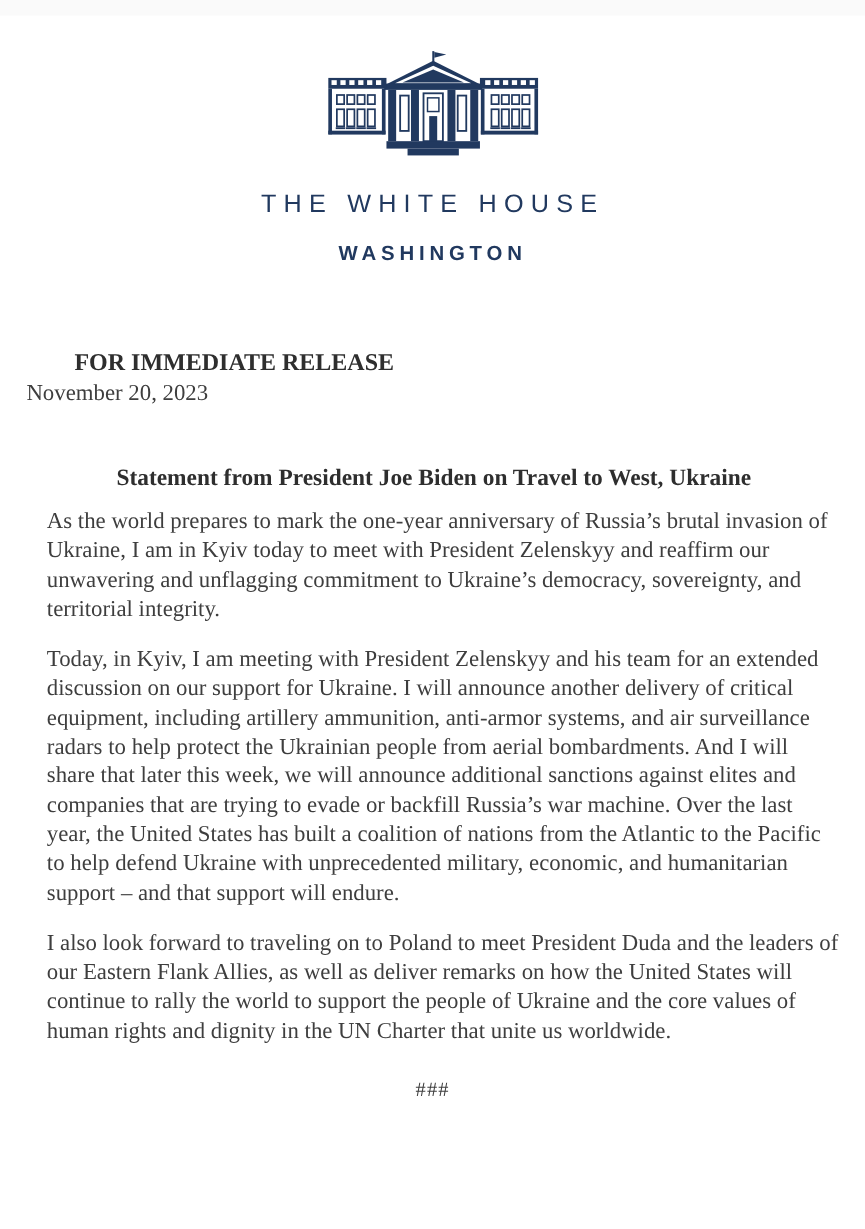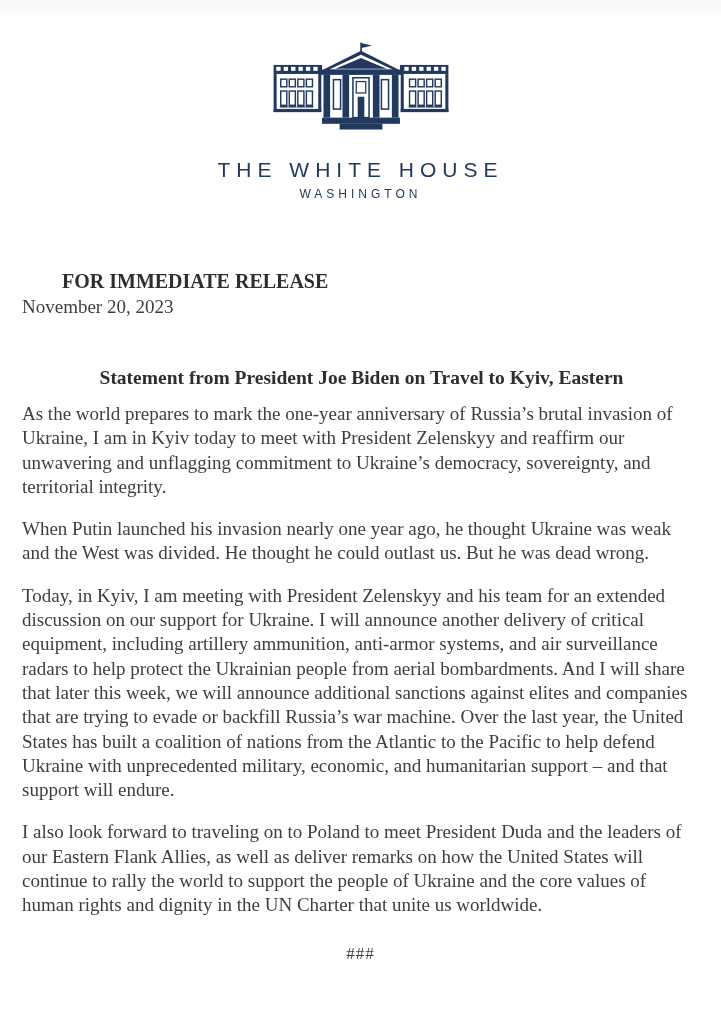--- a/index.html
+++ b/index.html
@@ -37,24 +37,24 @@
   .org-name {
     font-family: "Liberation Sans", sans-serif;
     font-size: 21px;
     font-weight: 400;
     letter-spacing: 6px;
     margin-top: 9px;
     color: var(--color-brand);
   }
   .org-sub {
     font-family: "Liberation Sans", sans-serif;
-    font-size: 12px;
-    font-weight: 400;
+    font-size: 17px;
+    font-weight: 700;
     letter-spacing: 4px;
-    margin-top: 5px;
+    margin-top: 19px;
     color: var(--color-brand);
   }
   .release-meta {
     padding: 0 20px 0 22px;
     margin-top: 69px;
   }
   .release-label {
     font-size: 20px;
     font-weight: 700;
     color: var(--color-heading);
@@ -71,21 +71,21 @@
     font-weight: 700;
     color: var(--color-heading);
     margin: 48px 20px 12px 22px;
     line-height: 24px;
   }
   .body-text { padding: 0 20px 0 22px; }
   .body-text p {
     font-size: 19px;
     line-height: 24.3px;
     color: var(--color-text);
-    margin: 0 0 18px 0;
+    margin: 0 0 18px 17px;
     text-align: left;
   }
   .end-mark {
     text-align: center;
     font-size: 17px;
     letter-spacing: 1px;
     color: var(--color-text);
     margin-top: 26px;
   }
 </style>
@@ -154,22 +154,21 @@
     <div class="org-name">THE WHITE HOUSE</div>
     <div class="org-sub">WASHINGTON</div>
   </header>
 
   <section class="release-meta">
     <div class="release-label">FOR IMMEDIATE RELEASE</div>
     <div class="release-date">November 20, 2023</div>
   </section>
 
   <main>
-    <h1 class="statement-title">Statement from President Joe Biden on Travel to Kyiv, Eastern</h1>
+    <h1 class="statement-title">Statement from President Joe Biden on Travel to West, Ukraine</h1>
     <div class="body-text">
       <p>As the world prepares to mark the one-year anniversary of Russia’s brutal invasion of Ukraine, I am in Kyiv today to meet with President Zelenskyy and reaffirm our unwavering and unflagging commitment to Ukraine’s democracy, sovereignty, and territorial integrity.</p>
-      <p>When Putin launched his invasion nearly one year ago, he thought Ukraine was weak and the West was divided. He thought he could outlast us. But he was dead wrong.</p>
       <p>Today, in Kyiv, I am meeting with President Zelenskyy and his team for an extended discussion on our support for Ukraine. I will announce another delivery of critical equipment, including artillery ammunition, anti-armor systems, and air surveillance radars to help protect the Ukrainian people from aerial bombardments. And I will share that later this week, we will announce additional sanctions against elites and companies that are trying to evade or backfill Russia’s war machine. Over the last year, the United States has built a coalition of nations from the Atlantic to the Pacific to help defend Ukraine with unprecedented military, economic, and humanitarian support – and that support will endure.</p>
       <p>I also look forward to traveling on to Poland to meet President Duda and the leaders of our Eastern Flank Allies, as well as deliver remarks on how the United States will continue to rally the world to support the people of Ukraine and the core values of human rights and dignity in the UN Charter that unite us worldwide.</p>
     </div>
     <div class="end-mark">###</div>
   </main>
 </div>
 
 </body></html>

